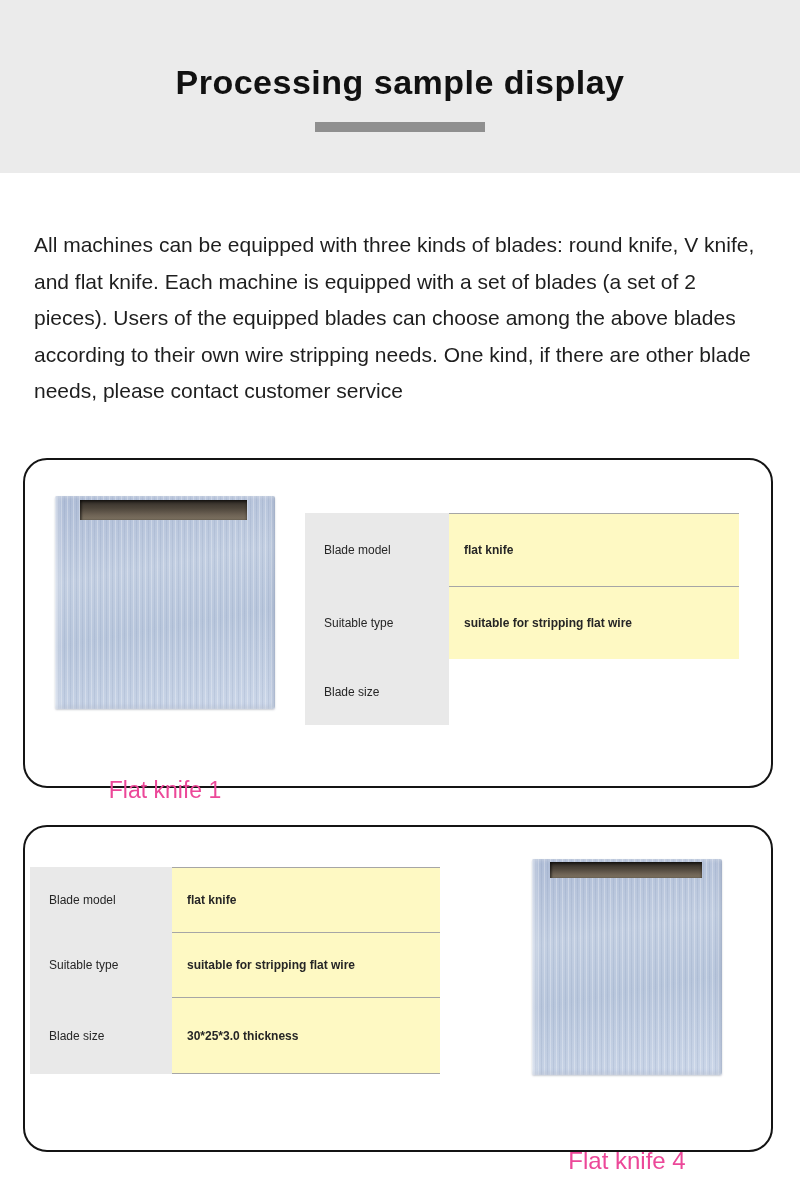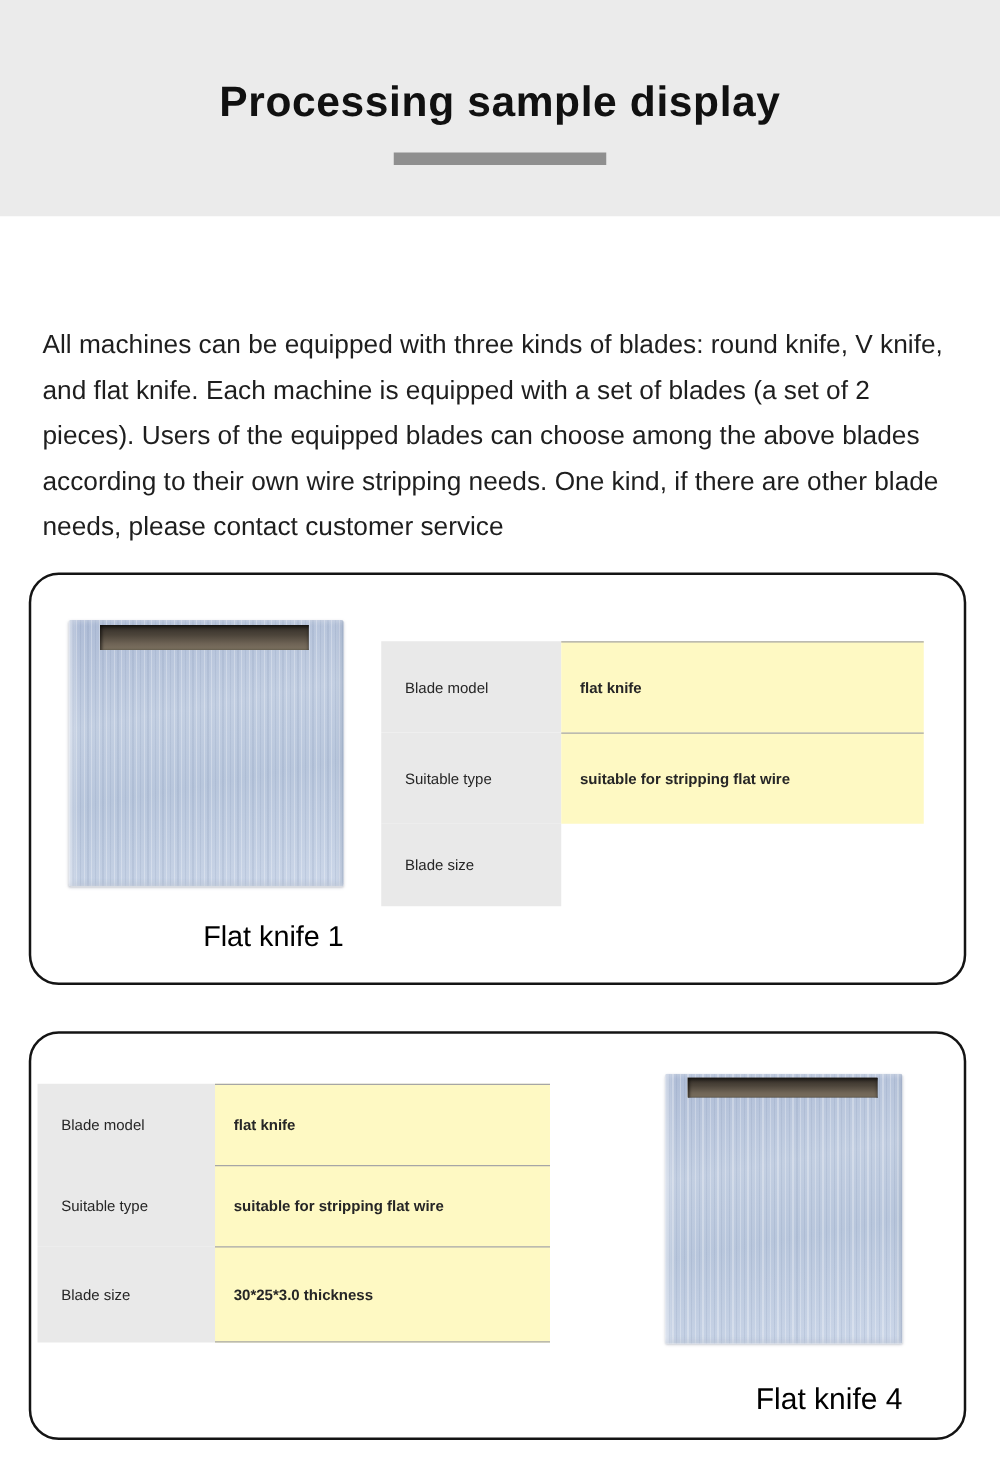--- a/index.html
+++ b/index.html
@@ -14,21 +14,21 @@
   .page{position:relative;width:800px;height:1181px;margin:0 auto;background:var(--page-bg);overflow:hidden;}
 
   
   .header{position:absolute;left:0;top:0;width:800px;height:173px;background:var(--header-bg);}
   .page-title{padding-top:62px;text-align:center;font-size:34px;line-height:40px;font-weight:bold;
               color:var(--title-color);letter-spacing:0.5px;}
   .title-underline{width:170px;height:10px;background:var(--underline-color);margin:20px auto 0;}
 
   
   .intro{position:absolute;left:34px;top:227px;width:736px;font-size:21px;line-height:36.5px;
-         color:var(--text-color);text-align:left;margin-top:31px;}
+         color:var(--text-color);text-align:left;}
 
   
   .card{position:absolute;left:23px;width:750px;border:2px solid var(--card-border-color);
         border-radius:24px;background:#ffffff;}
   .card-1{top:458px;height:330px;}
   .card-2{top:825px;height:327px;}
 
   
   .knife{position:absolute;border-radius:2px;
     background:
@@ -38,21 +38,21 @@
     box-shadow: inset 3px 0 5px rgba(255,255,255,0.55), inset -2px -2px 4px rgba(120,135,160,0.35),
                 0 1px 2px rgba(100,110,130,0.35);}
   .knife-1{left:30px;top:36px;width:220px;height:213px;}
   .knife-2{left:507px;top:32px;width:190px;height:216px;}
   .notch{position:absolute;top:4px;
     background:linear-gradient(180deg, #332e28 0%, #4c443a 40%, #6e6355 75%, var(--notch-light) 100%);
     box-shadow: inset 0 2px 3px rgba(0,0,0,0.55), inset 2px 0 2px rgba(0,0,0,0.35);}
   .knife-1 .notch{left:25px;width:167px;height:20px;}
   .knife-2 .notch{top:3px;left:18px;width:152px;height:16px;}
 
-  .caption{position:absolute;text-align:right;color:#000000;}
+  .caption{position:absolute;text-align:center;color:#ec4899;margin-top:41px;}
   .caption-1{left:30px;top:276px;width:220px;font-size:23px;}
   .caption-2{left:507px;top:279px;width:190px;font-size:24px;}
 
   
   .spec-table{position:absolute;display:grid;}
   .spec-table-1{left:280px;top:53px;width:434px;grid-template-columns:144px 290px;
                 grid-template-rows:73px 73px 66px;}
   .spec-table-2{left:5px;top:40px;width:410px;grid-template-columns:142px 268px;
                 grid-template-rows:65px 65px 77px;}
   .cell{display:flex;align-items:center;font-size:12px;color:#262626;}

